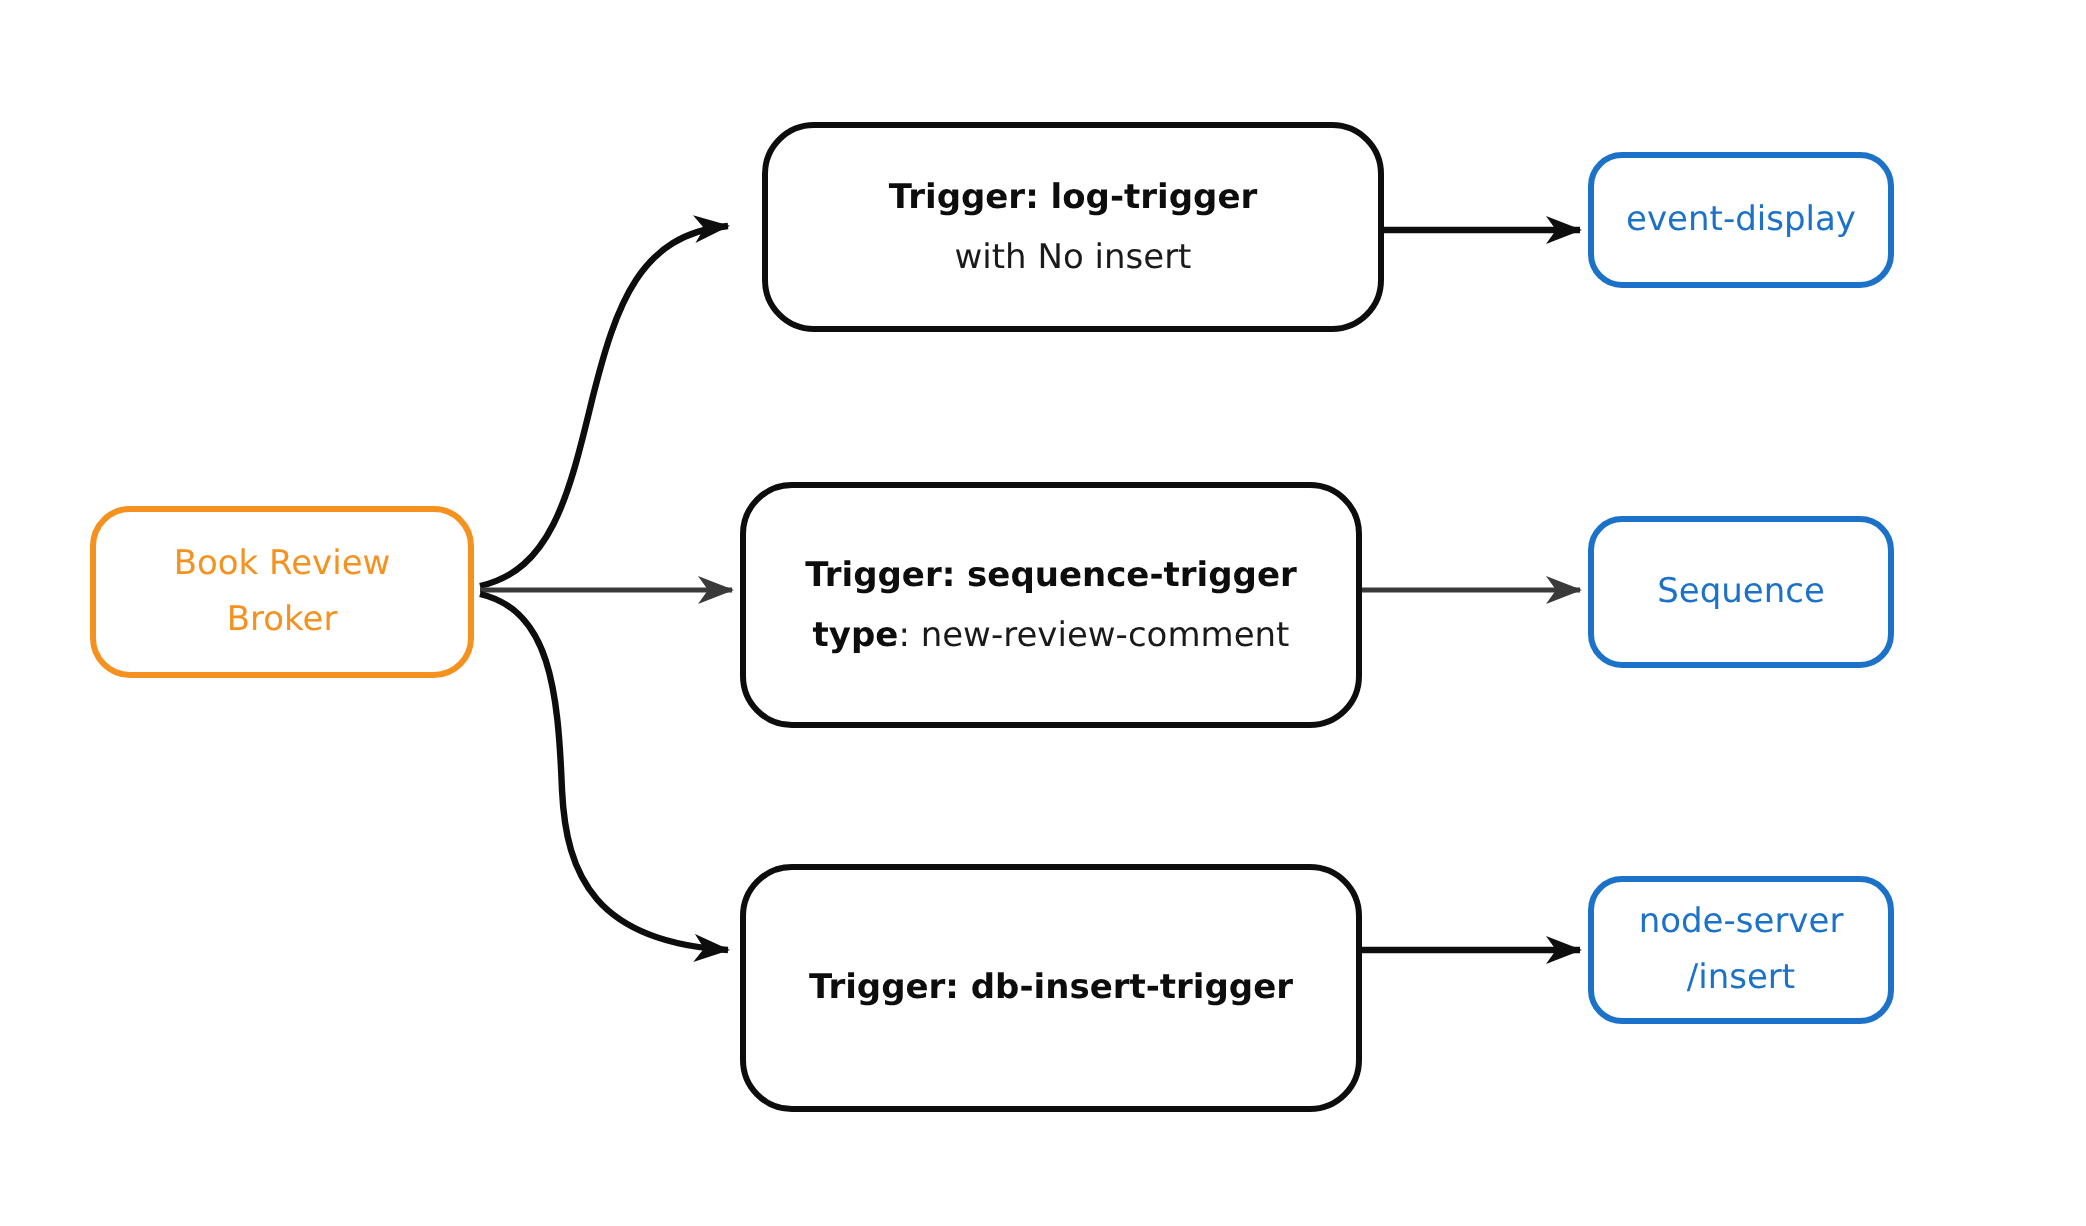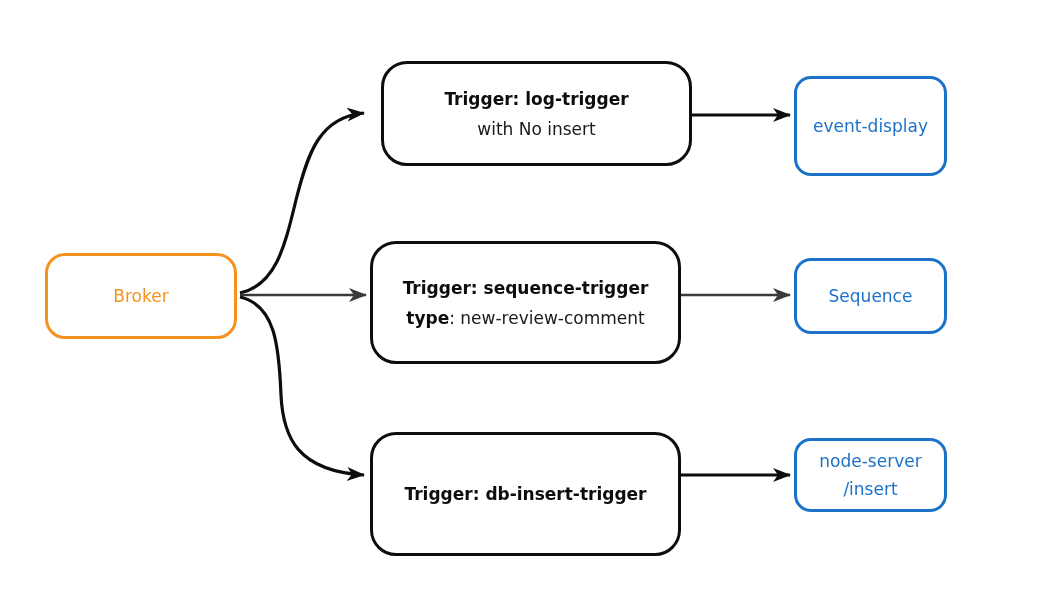--- a/index.html
+++ b/index.html
@@ -68,21 +68,21 @@
 
   .sink {
     width: 153px;
     left: 794px;
     border: 3px solid var(--sink-blue);
     border-radius: 17px;
     color: var(--sink-blue);
     font-size: 17px;
     line-height: 28px;
   }
-  .sink-1 { top: 76px;  height: 100px; }
+  .sink-1 { top: 76px;  height: 68px; }
   .sink-2 { top: 258px; height: 76px; }
   .sink-3 { top: 438px; height: 74px; }
 </style>
 </head>
 <body>
 
 <div class="canvas">
 
   <svg class="edges" viewBox="0 0 1043 613" xmlns="http://www.w3.org/2000/svg">
     <defs>
@@ -97,20 +97,21 @@
     <path class="edge-black" d="M 240 293 C 275 285, 284 250, 296 200 C 308 152, 320 117, 364 113" marker-end="url(#ah-black)"></path>
     <path class="edge-gray" d="M 240 295 L 366 295" marker-end="url(#ah-gray)"></path>
     <path class="edge-black" d="M 240 297 C 275 305, 279 345, 281 395 C 283 438, 298 471, 364 475" marker-end="url(#ah-black)"></path>
 
     <path class="edge-black" d="M 681 115 L 790 115" marker-end="url(#ah-black)"></path>
     <path class="edge-gray" d="M 681 295 L 790 295" marker-end="url(#ah-gray)"></path>
     <path class="edge-black" d="M 681 475 L 790 475" marker-end="url(#ah-black)"></path>
   </svg>
 
   <div class="node broker">
+    <div>Book Review</div>
     <div>Broker</div>
   </div>
 
   <div class="node trigger trigger-1">
     <div><b>Trigger: log-trigger</b></div>
     <div>with No insert</div>
   </div>
 
   <div class="node trigger trigger-2">
     <div><b>Trigger: sequence-trigger</b></div>

